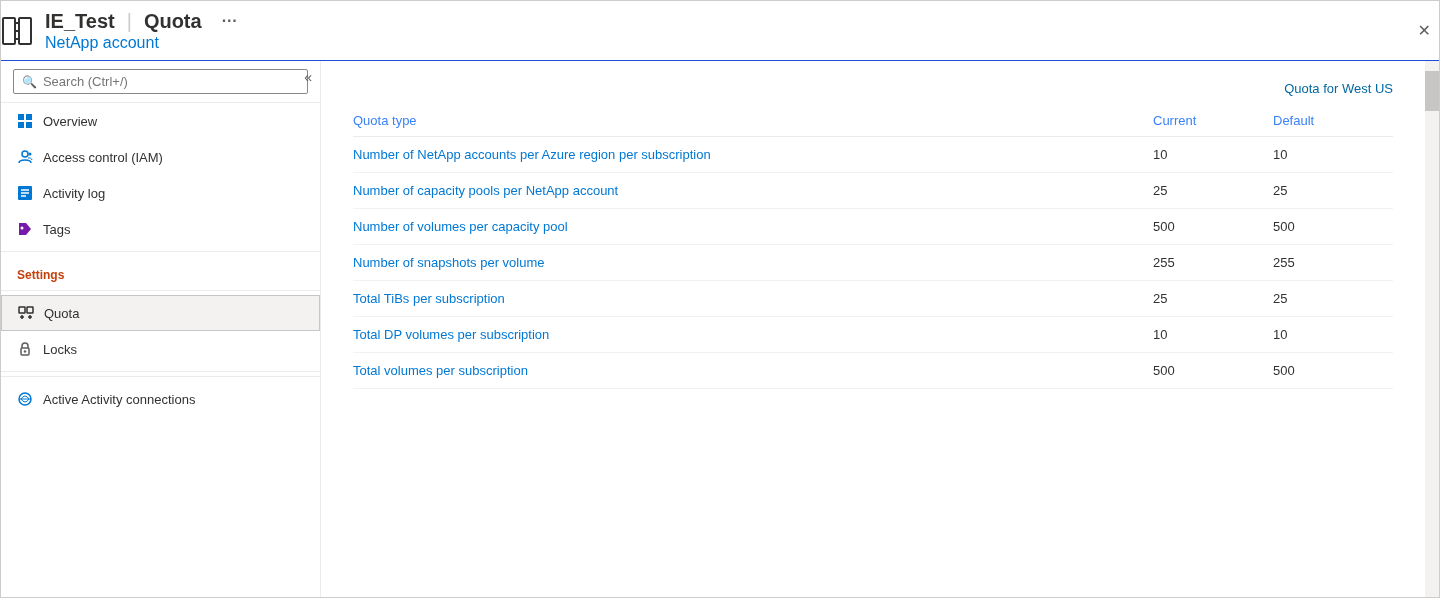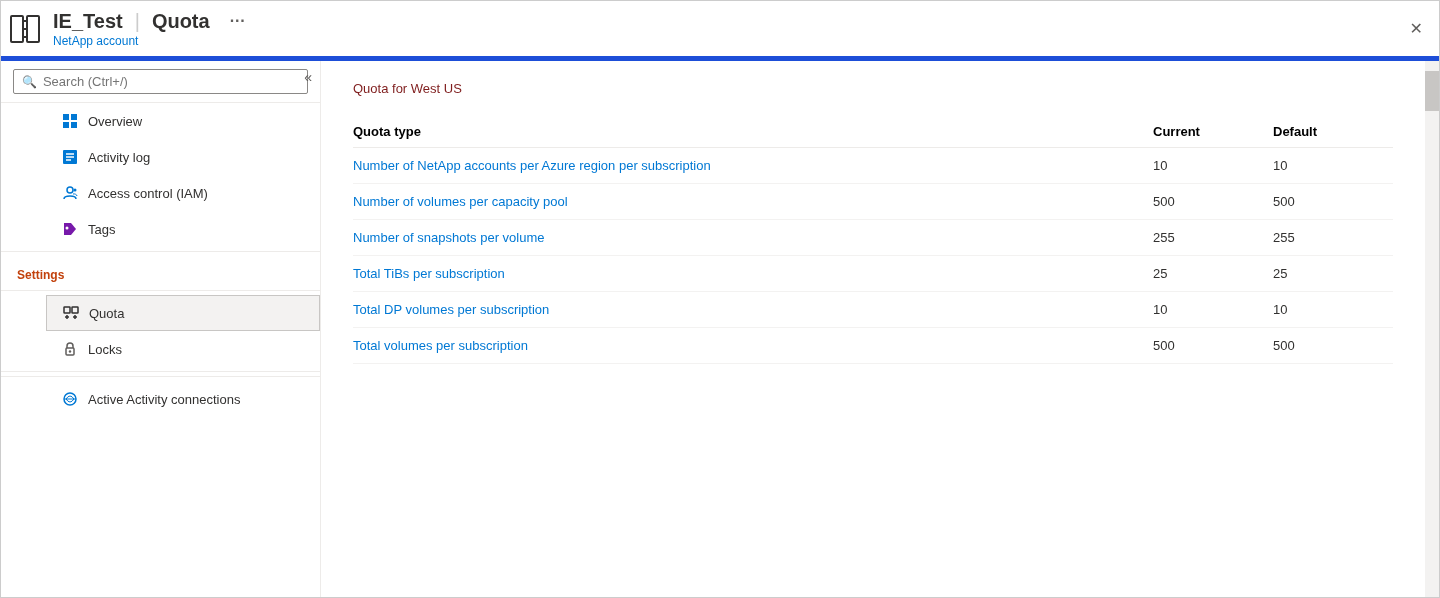--- a/index.html
+++ b/index.html
@@ -1,59 +1,59 @@
 <!DOCTYPE html>
 <html><head>
   <meta charset="utf-8">
   <style>
     * { box-sizing: border-box; margin: 0; padding: 0; }
     body { font-family: 'Segoe UI', Arial, sans-serif; font-size: 13px; color: #323130; background: #fff; display: flex; flex-direction: column; height: 598px; overflow: hidden; }
 
     .app-container { display: flex; flex-direction: column; height: 100%; border: 1px solid #ccc; }
 
     
-    .header { display: flex; align-items: center; padding: 8px 8px; border-bottom: 5px solid #1d4ed8; min-height: 60px; }
+    .header { display: flex; align-items: center; padding: 8px 0; border-bottom: 1px solid #1d4ed8; min-height: 60px; }
     .header-icon { margin-right: 12px; }
     .header-title-group { display: flex; flex-direction: column; }
     .header-main-title { font-size: 20px; font-weight: 600; color: #323130; display: flex; align-items: center; gap: 8px; }
     .header-separator { color: #ccc; font-weight: 300; margin: 0 4px; }
-    .header-subtitle { font-size: 12px; color: #0078d4; margin-top: 1px; }
+    .header-subtitle { font-size: 16px; color: #0078d4; margin-top: 1px; }
     .header-more { margin-left: 12px; cursor: pointer; color: #605e5c; font-size: 16px; }
     .header-spacer { flex: 1; }
     .close-btn { background: none; border: none; cursor: pointer; font-size: 16px; color: #605e5c; padding: 4px 8px; }
 
     
     .main-layout { display: flex; flex: 1; overflow: hidden; }
 
     
     .sidebar { width: 320px; min-width: 320px; border-right: 1px solid #edebe9; display: flex; flex-direction: column; overflow-y: auto; overflow-x: hidden; position: relative; }
     .sidebar-search { padding: 8px 12px; border-bottom: 1px solid #edebe9; }
     .search-box { display: flex; align-items: center; border: 1px solid #8a8886; background: #fff; padding: 4px 8px; border-radius: 2px; gap: 6px; width: 100%; }
     .search-box input { border: none; outline: none; font-size: 13px; color: #14532d; background: transparent; flex: 1; }
     .search-icon-char { color: #605e5c; font-size: 12px; }
 
     .sidebar-nav { flex: 1; overflow-y: auto; }
-    .nav-item { display: flex; align-items: center; padding: 8px 16px; cursor: pointer; gap: 10px; min-height: 36px; margin-left: 45px; }
+    .nav-item { display: flex; align-items: center; padding: 8px 16px; cursor: pointer; gap: 10px; min-height: 36px; }
     .nav-item.active { background: #f3f2f1; border: 1px solid #c8c6c4; }
     .nav-item-icon { width: 16px; height: 16px; display: flex; align-items: center; justify-content: center; flex-shrink: 0; }
     .nav-item-label { font-size: 13px; color: #323130; }
 
     .nav-section-header { padding: 12px 16px 4px; font-size: 12px; font-weight: 600; color: #c2410c; }
     .nav-divider { border-bottom: 1px solid #edebe9; margin: 4px 0; }
 
     
     .collapse-btn { position: absolute; top: 8px; right: 8px; background: none; border: none; cursor: pointer; font-size: 14px; color: #605e5c; }
 
     
     .content { flex: 1; overflow-y: auto; padding: 20px 32px; position: relative; }
-    .content-title { font-size: 13px; color: #7f1d1d; margin-bottom: 20px; }
+    .content-title { font-size: 13px; color: #0369a1; margin-bottom: 9px; text-align: right; }
 
     
     .quota-table { width: 100%; border-collapse: collapse; }
-    .quota-table th { text-align: left; font-weight: 700; font-size: 13px; color: #000000; padding: 8px 0; border-bottom: 1px solid #edebe9; }
+    .quota-table th { text-align: left; font-weight: 400; font-size: 13px; color: #3b82f6; padding: 8px 0; border-bottom: 1px solid #edebe9; }
     .quota-table th:nth-child(2),
     .quota-table th:nth-child(3) { width: 120px; }
     .quota-table td { padding: 10px 0; border-bottom: 1px solid #f3f2f1; font-size: 13px; vertical-align: middle; }
     .quota-table td.link-cell { color: #0078d4; cursor: pointer; }
 
     
     .scrollbar-track { width: 14px; background: #f3f2f1; }
     .scrollbar-thumb { width: 14px; height: 40px; background: #c8c6c4; margin-top: 10px; }
 
     
@@ -115,41 +115,41 @@
               <rect x="1" y="1" width="6" height="6" fill="#0078d4"></rect>
               <rect x="9" y="1" width="6" height="6" fill="#0078d4"></rect>
               <rect x="1" y="9" width="6" height="6" fill="#0078d4"></rect>
               <rect x="9" y="9" width="6" height="6" fill="#0078d4"></rect>
             </svg>
           </span>
           <span class="nav-item-label">Overview</span>
         </div>
 
         <div class="nav-item">
+          <span class="nav-item-icon icon-iam">
+            <svg width="16" height="16" viewBox="0 0 16 16">
+              <circle cx="8" cy="5" r="3" fill="none" stroke="#0078d4" stroke-width="1.5"></circle>
+              <path d="M2 14 C2 10 14 10 14 14" fill="none" stroke="#0078d4" stroke-width="1.5"></path>
+              <circle cx="13" cy="5" r="1.5" fill="#0078d4"></circle>
+              <path d="M11 9 C12.5 8.5 15 9.5 15 11" fill="none" stroke="#0078d4" stroke-width="1"></path>
+            </svg>
+          </span>
+          <span class="nav-item-label">Access control (IAM)</span>
+        </div>
+
+        <div class="nav-item">
           <span class="nav-item-icon icon-activity">
             <svg width="16" height="16" viewBox="0 0 16 16">
               <rect x="1" y="1" width="14" height="14" rx="1" fill="#0078d4"></rect>
               <line x1="4" y1="5" x2="12" y2="5" stroke="white" stroke-width="1.5"></line>
               <line x1="4" y1="8" x2="12" y2="8" stroke="white" stroke-width="1.5"></line>
               <line x1="4" y1="11" x2="9" y2="11" stroke="white" stroke-width="1.5"></line>
             </svg>
           </span>
           <span class="nav-item-label">Activity log</span>
-        </div>
-
-        <div class="nav-item">
-          <span class="nav-item-icon icon-iam">
-            <svg width="16" height="16" viewBox="0 0 16 16">
-              <circle cx="8" cy="5" r="3" fill="none" stroke="#0078d4" stroke-width="1.5"></circle>
-              <path d="M2 14 C2 10 14 10 14 14" fill="none" stroke="#0078d4" stroke-width="1.5"></path>
-              <circle cx="13" cy="5" r="1.5" fill="#0078d4"></circle>
-              <path d="M11 9 C12.5 8.5 15 9.5 15 11" fill="none" stroke="#0078d4" stroke-width="1"></path>
-            </svg>
-          </span>
-          <span class="nav-item-label">Access control (IAM)</span>
         </div>
 
         <div class="nav-item">
           <span class="nav-item-icon">
             <svg width="16" height="16" viewBox="0 0 16 16">
               <path d="M2 2 L9 2 L14 8 L9 14 L2 14 Z" fill="#7719aa"></path>
               <circle cx="5" cy="7" r="1.5" fill="white"></circle>
             </svg>
           </span>
           <span class="nav-item-label">Tags</span>
@@ -214,20 +214,25 @@
             <th>Default</th>
           </tr>
         </thead>
         <tbody id="quota-table-body">
         <tr>
               <td class="link-cell">Number of NetApp accounts per Azure region per subscription</td>
               <td>10</td>
               <td>10</td>
             </tr>
             <tr>
+              <td class="link-cell">Number of capacity pools per NetApp account</td>
+              <td>25</td>
+              <td>25</td>
+            </tr>
+            <tr>
               <td class="link-cell">Number of volumes per capacity pool</td>
               <td>500</td>
               <td>500</td>
             </tr>
             <tr>
               <td class="link-cell">Number of snapshots per volume</td>
               <td>255</td>
               <td>255</td>
             </tr>
             <tr>

